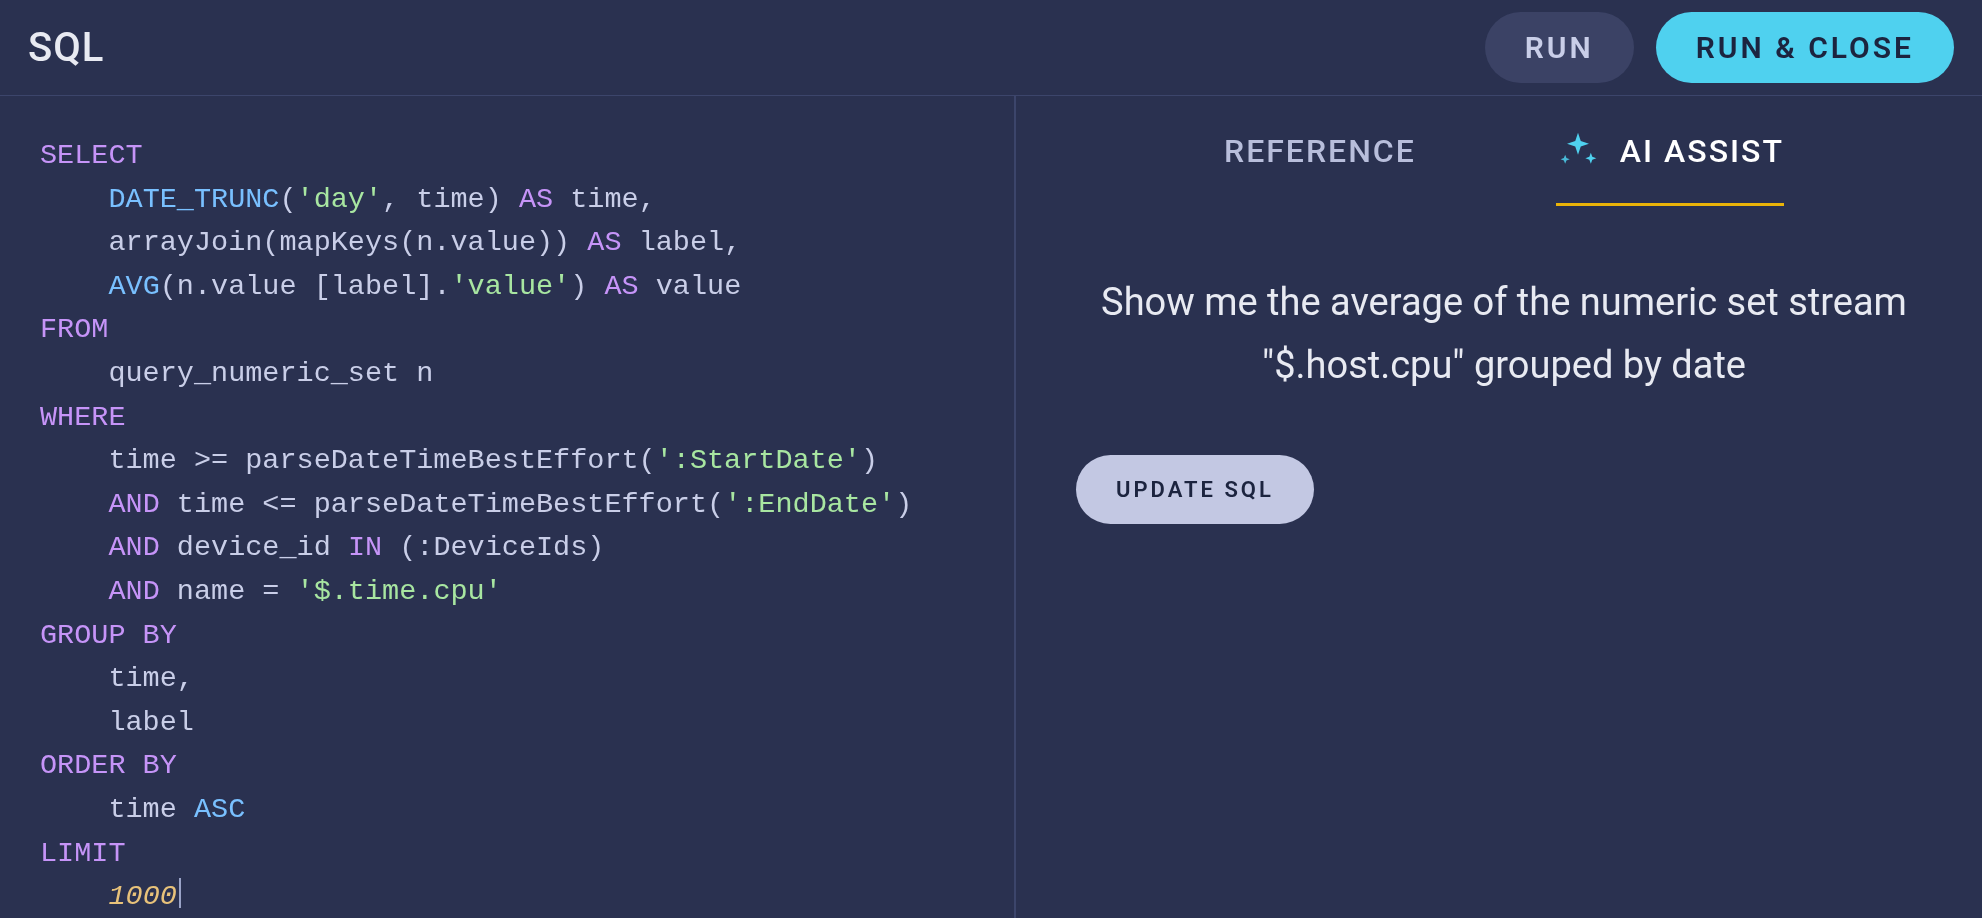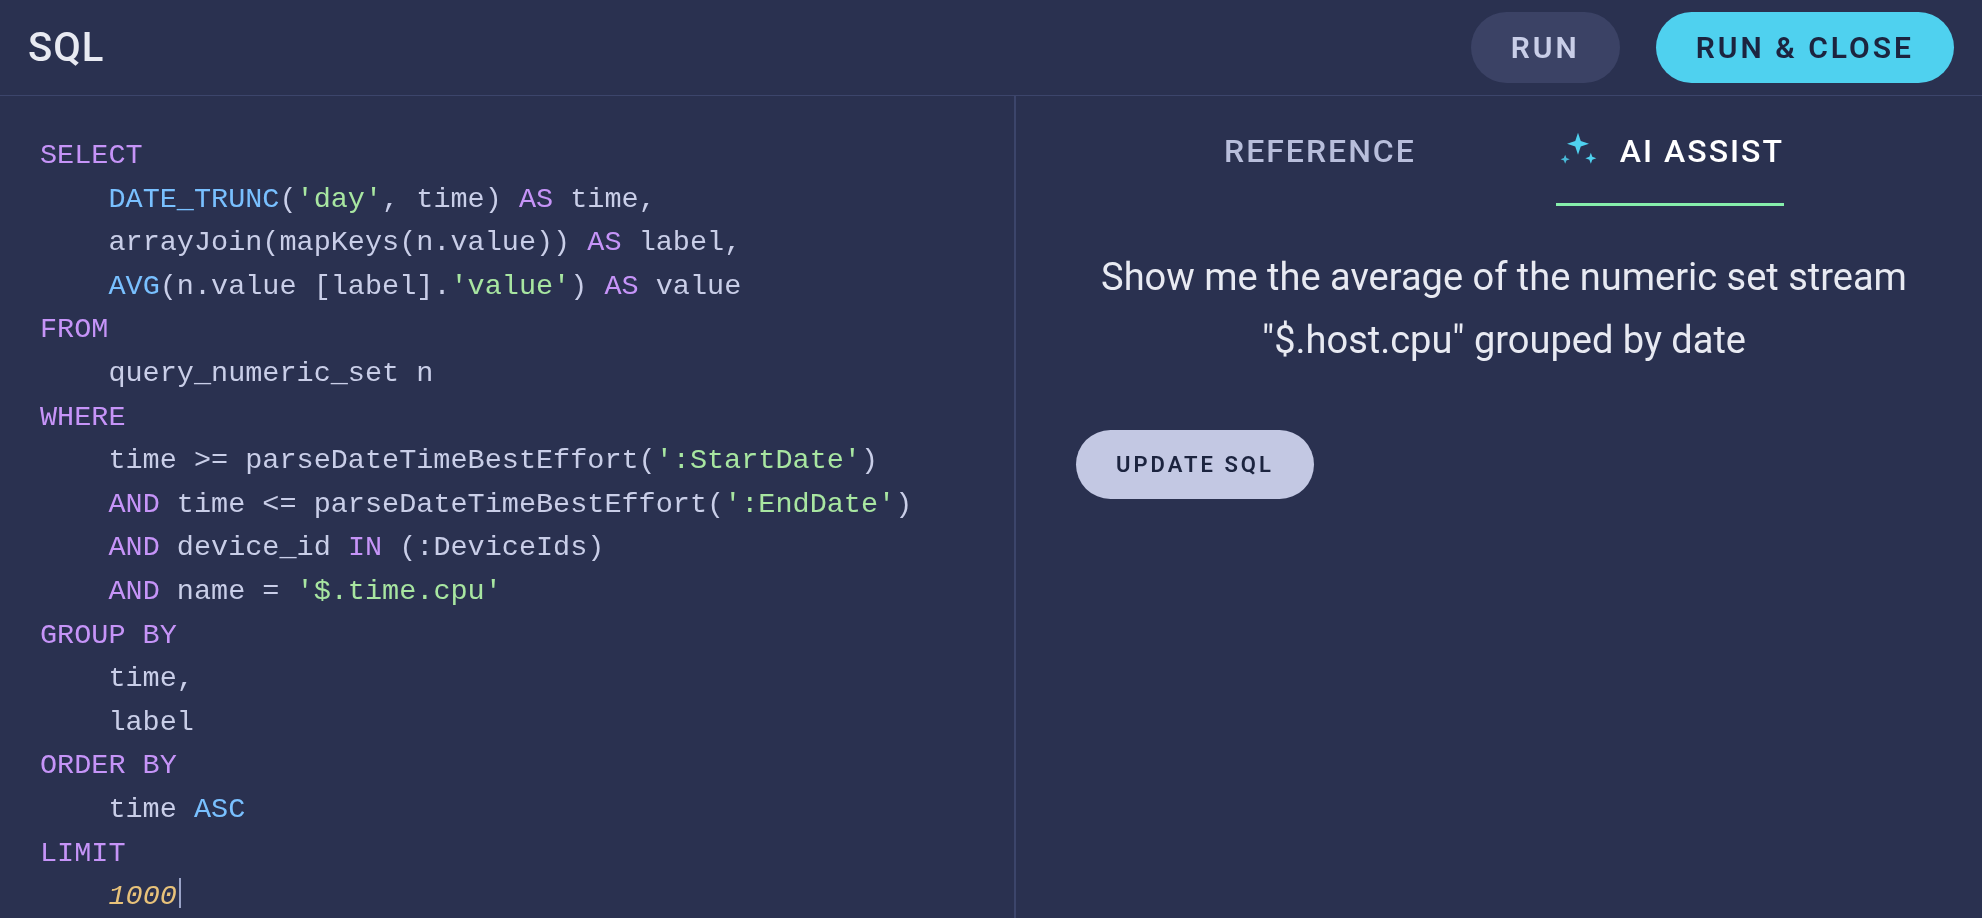--- a/index.html
+++ b/index.html
@@ -20,21 +20,21 @@
     padding: 8px 28px;
   }
   .header-title {
     font-size: 40px;
     font-weight: 500;
     color: #e8eaf2;
     letter-spacing: 1px;
   }
   .header-actions {
     display: flex;
-    gap: 36px;
+    gap: 22px;
     align-items: center;
   }
   .btn {
     border: none;
     cursor: pointer;
     font-size: 30px;
     font-weight: 600;
     letter-spacing: 3px;
     padding: 18px 40px;
     border-radius: 999px;
@@ -76,20 +76,21 @@
     background: #9aa3c7;
     vertical-align: -4px;
     margin-left: 2px;
   }
 
   .side-pane {
     flex: 1;
     display: flex;
     flex-direction: column;
     padding: 0 40px 0 50px;
+    gap: 25px;
   }
   .tabs {
     display: flex;
     justify-content: center;
     align-items: center;
     gap: 140px;
     height: 112px;
   }
   .tab {
     font-size: 32px;
@@ -98,21 +99,21 @@
     color: #b8bedb;
     cursor: pointer;
     display: flex;
     align-items: center;
     gap: 20px;
     padding: 30px 0 30px 0;
     border-bottom: 3px solid transparent;
   }
   .tab.active {
     color: #ffffff;
-    border-bottom: 3px solid #86efac;
+    border-bottom: 3px solid #eab308;
     text-align: right;
   }
   .sparkle-icon {
     width: 44px;
     height: 44px;
     display: inline-block;
   }
   .prompt-area {
     padding: 38px 10px 0 10px;
   }

